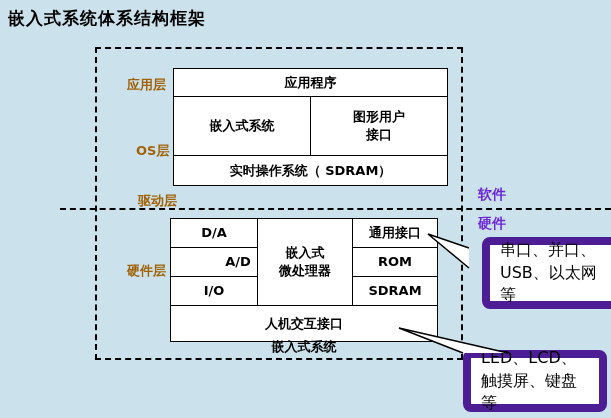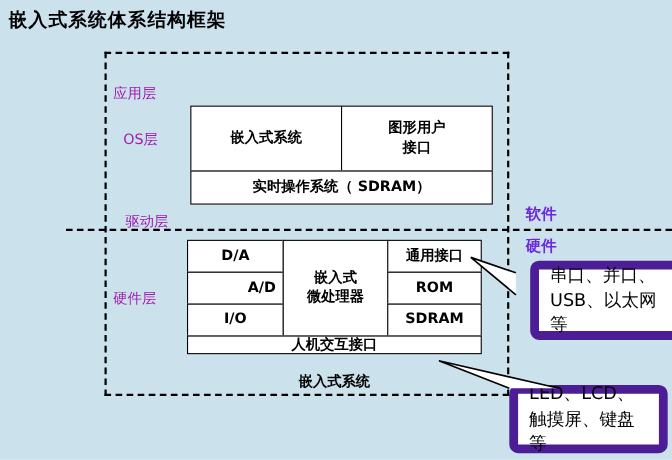--- a/index.html
+++ b/index.html
@@ -49,22 +49,23 @@
     font-weight: bold;
     color: #6d28d9;
     text-align: center;
   }
   .side-label.sw { left: 478px; top: 186px; }
   .side-label.hw { left: 478px; top: 215px; }
 
   .layer-label {
     position: absolute;
     font-size: 13px;
-    font-weight: normal;
-    color: #a21caf;
+    font-weight: bold;
+    color: #a16207;
+    margin-left: 24px;
   }
 
   .box {
     position: absolute;
     background: #fff;
     border: 1px solid #000;
     display: flex;
     align-items: center;
     justify-content: center;
     font-size: 13px;
@@ -117,41 +118,42 @@
 
   <div class="title">嵌入式系统体系结构框架</div>
 
   <div class="divider"></div>
   <div class="side-label sw">软件</div>
   <div class="side-label hw">硬件</div>
 
   <div class="frame"></div>
 
   <div class="layer-label" style="left:103px; top:76px;">应用层</div>
-  <div class="layer-label" style="left:112px; top:118px;">OS层</div>
+  <div class="layer-label" style="left:112px; top:142px;">OS层</div>
   <div class="layer-label" style="left:114px; top:192px;">驱动层</div>
   <div class="layer-label" style="left:103px; top:262px;">硬件层</div>
 
+  <div class="box" style="left:173px; top:68px;  width:275px; height:29px;">应用程序</div>
   <div class="box" style="left:173px; top:96px;  width:138px; height:60px;">嵌入式系统</div>
   <div class="box" style="left:310px; top:96px;  width:138px; height:60px;">图形用户
 接口</div>
   <div class="box" style="left:173px; top:155px; width:275px; height:31px;">实时操作系统（ SDRAM）</div>
 
   <div class="box" style="left:170px; top:218px; width:88px; height:30px;">D/A</div>
   <div class="box" style="left:170px; top:247px; width:88px; height:30px;padding-left:48px;">A/D</div>
   <div class="box" style="left:170px; top:276px; width:88px; height:30px;">I/O</div>
 
   <div class="box" style="left:257px; top:218px; width:96px; height:88px;">嵌入式
 微处理器</div>
 
   <div class="box" style="left:352px; top:218px; width:86px; height:30px;">通用接口</div>
   <div class="box" style="left:352px; top:247px; width:86px; height:30px;">ROM</div>
   <div class="box" style="left:352px; top:276px; width:86px; height:30px;">SDRAM</div>
 
-  <div class="box" style="left:170px; top:305px; width:268px; height:17px;">人机交互接口</div>
+  <div class="box" style="left:170px; top:305px; width:268px; height:37px;">人机交互接口</div>
 
   <div class="plain-label" style="left:170px; top:338px; width:268px;">嵌入式系统</div>
 
   <div class="callout interfaces">串口、并口、USB、以太网等</div>
   <div class="callout hmi-devices">LED、LCD、触摸屏、键盘等</div>
 
   <svg class="pointers" viewBox="0 0 611 418" xmlns="http://www.w3.org/2000/svg">
     <path d="M 469 248 L 428 234 L 469 268" fill="#ffffff" stroke="#000000" stroke-width="1.5"></path>
     <path d="M 463 353 L 399 328 L 508 353" fill="#ffffff" stroke="#000000" stroke-width="1.5"></path>
   </svg>

